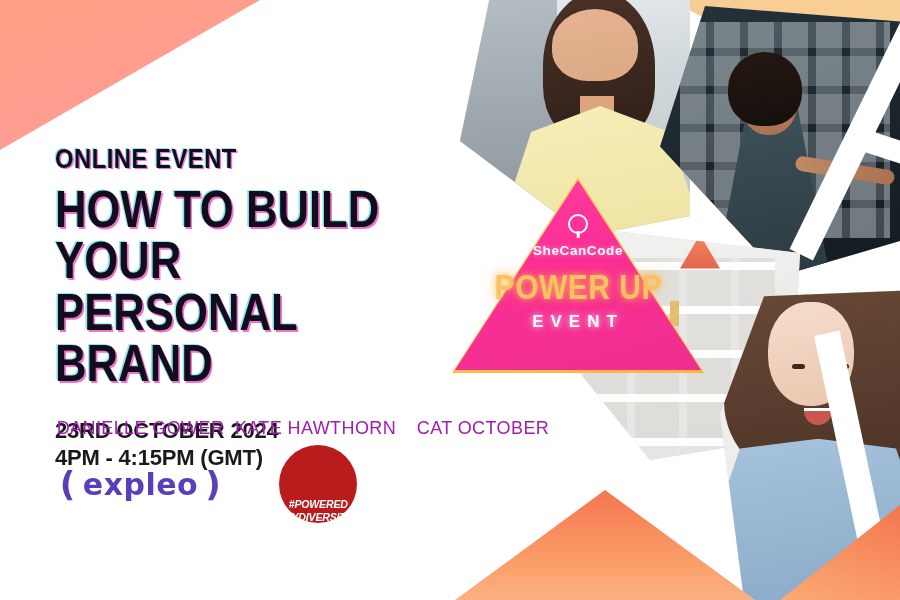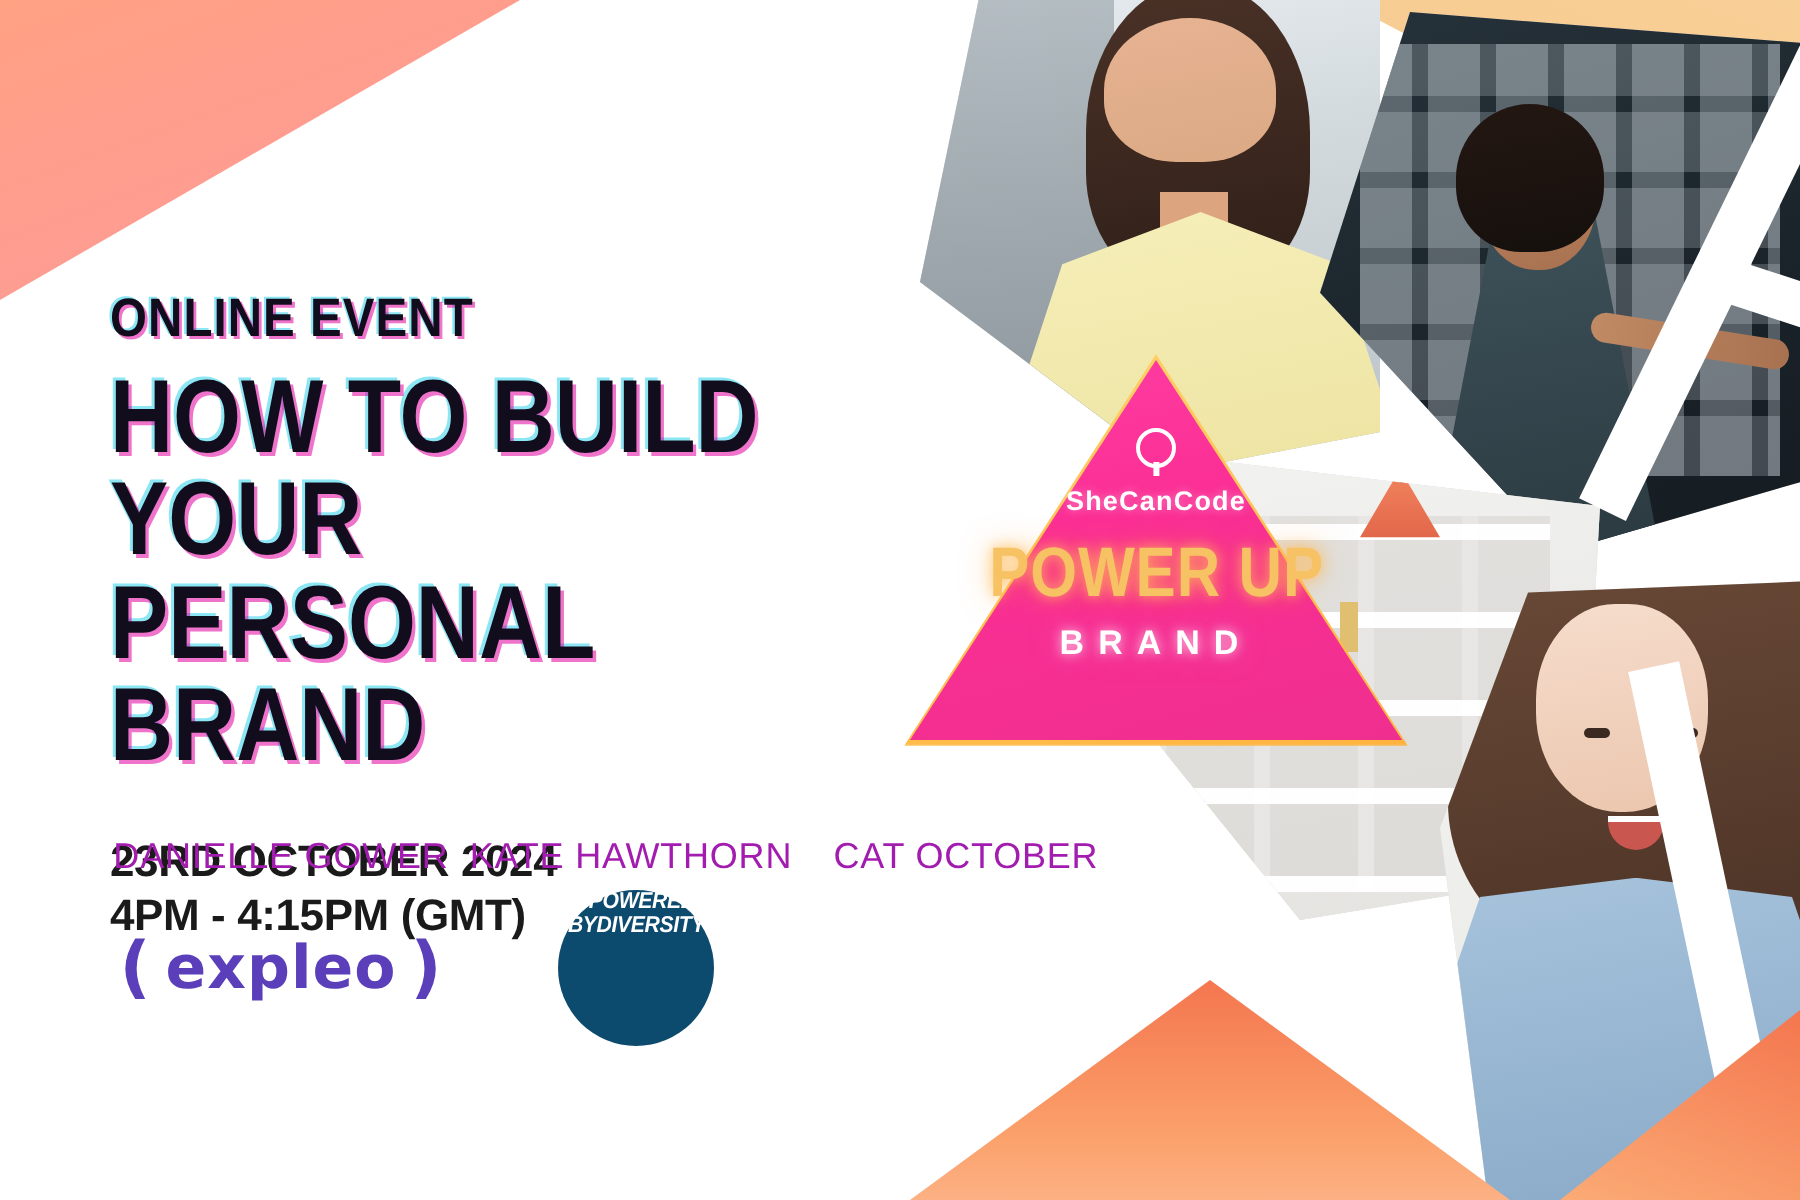--- a/index.html
+++ b/index.html
@@ -152,22 +152,22 @@
 
   .expleo{color:#5b3eb9;font-size:30px;font-weight:700;letter-spacing:.5px;
     display:flex;align-items:center;gap:7px;font-family:"DejaVu Sans",sans-serif;}
   .expleo .br{font-size:34px;font-weight:700;}
 
   .fdm{font-family:"Liberation Sans Narrow","Liberation Sans",sans-serif;
     font-weight:700;font-size:40px;color:#1b1b1b;letter-spacing:-1px;
     transform:scaleX(.95);display:flex;align-items:baseline;}
   .fdm .m{font-style:italic;letter-spacing:-2px;}
 
-  .pbd{width:78px;height:78px;border-radius:50%;background:#0c4a6e;
-    display:flex;align-items:flex-start;justify-content:center;}
+  .pbd{width:78px;height:78px;border-radius:50%;background:#b91c1c;
+    display:flex;align-items:flex-end;justify-content:center;}
   .pbd-t{color:#fff;font-size:11.5px;font-weight:700;line-height:1.08;text-align:center;
     font-style:italic;font-family:"Liberation Sans Narrow","Liberation Sans",sans-serif;
     transform:scaleX(.92);letter-spacing:-.2px;}
   .pbd-t span{display:block;}
 </style>
 </head>
 <body>
 
 <div class="poster">
 
@@ -226,21 +226,21 @@
   <div class="wedge-bc"></div>
   <div class="wedge-br"></div>
 
   <div class="tri-wrap">
     <div class="tri-glow"></div>
     <div class="tri"></div>
     <div class="tri-content">
       <div class="scc-mark"></div>
       <div class="scc-name">SheCanCode</div>
       <div class="power-up">POWER UP</div>
-      <div class="events">BRAND</div>
+      <div class="events">EVENT</div>
     </div>
   </div>
 
   <div class="txt">
     <div class="eyebrow">ONLINE EVENT</div>
     <div class="h1">
       <span>HOW TO BUILD YOUR</span>
       <span>PERSONAL BRAND</span>
     </div>
     <div class="when">

